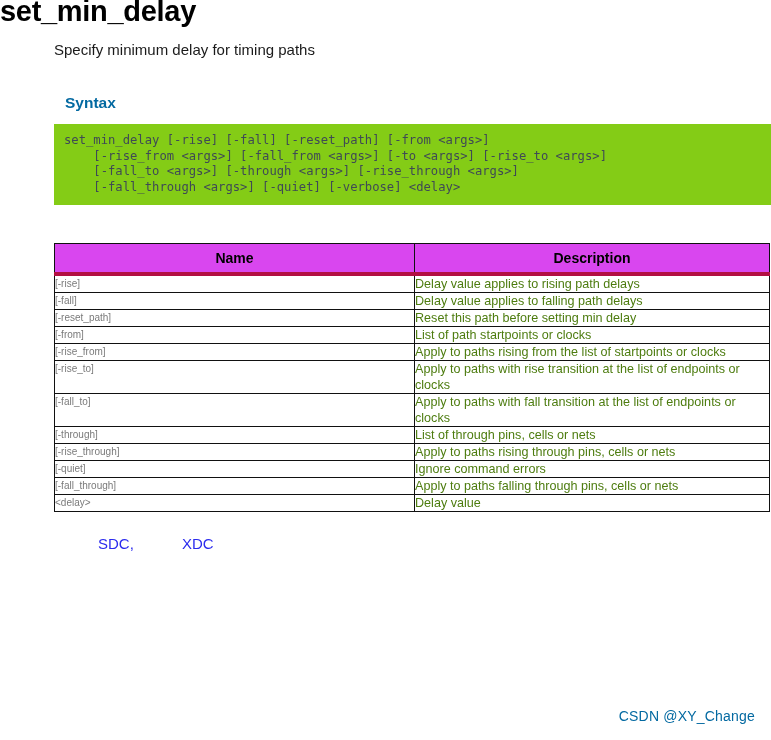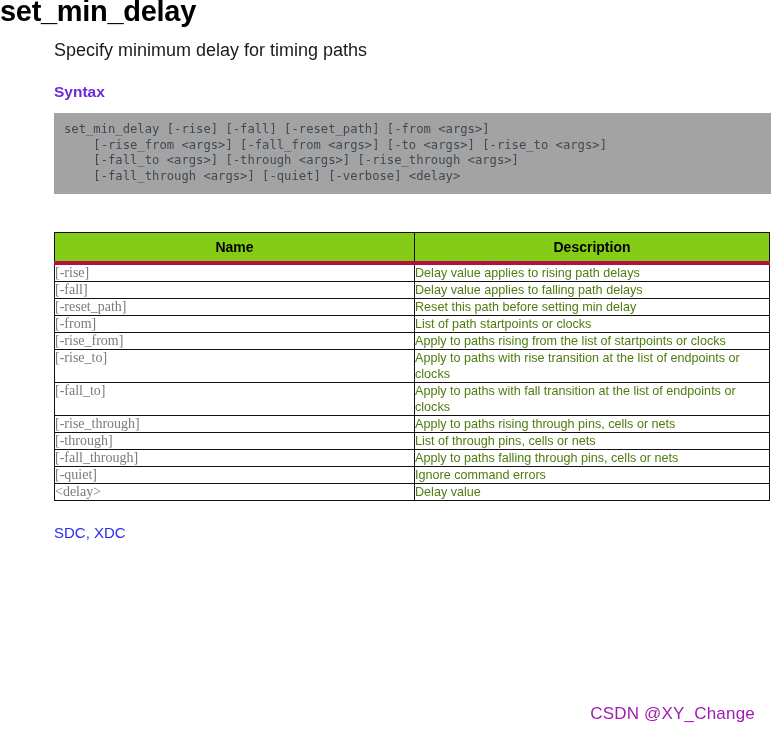--- a/index.html
+++ b/index.html
@@ -31,37 +31,37 @@
 
   
   .content {
     position: absolute;
     left: 54px;
     top: 40px;
     width: 717px;
   }
 
   .subtitle {
-    font-size: 18px;
+    font-size: 15px;
     color: #1a1a1a;
     line-height: 20px;
     margin: 0 0 0 0;
   }
 
   .section-heading {
     font-size: 15.5px;
     font-weight: bold;
-    color: #6d28d9;
-    margin: 0;
+    color: #0369a1;
+    margin: 11px;
     line-height: 20px;
   }
 
   
   .syntax-block {
-    background: #a3a3a3;
+    background: #84cc16;
     margin-top: 11px;
     padding: 9px 10px 10px 10px;
     box-sizing: border-box;
     width: 717px;
   }
   .syntax-code {
     font-family: "DejaVu Sans Mono", "Liberation Mono", monospace;
     font-size: 12.2px;
     line-height: 15.6px;
     color: #3f4a55;
@@ -85,28 +85,28 @@
     vertical-align: top;
     padding: 0;
   }
   table.usage th {
     text-align: center;
     font-size: 14px;
     font-weight: bold;
     color: #000000;
     padding: 6px 4px 6px 4px;
     border-bottom: 4px solid #b20f42;
-    background: #84cc16;
+    background: #d946ef;
   }
   col.col-name { width: 360px; }
   col.col-desc { width: 355px; }
 
   td.cell-name {
-    font-family: Liberation Serif, serif;
-    font-size: 14px;
+    font-family: Liberation Sans, sans-serif;
+    font-size: 10px;
     color: #7a7a7a;
     padding: 5px 6px 5px 7px;
     line-height: 15px;
     white-space: nowrap;
   }
   td.cell-desc {
     font-size: 12.6px;
     color: #4d7c0f;
     padding: 4px 6px 5px 5px;
     line-height: 16px;
@@ -116,30 +116,31 @@
   .categories-wrap { margin-top: 22px; }
   .categories-links {
     margin-top: 12px;
     font-size: 15px;
     color: #2b2bee;
     line-height: 20px;
   }
   .categories-links a {
     color: #2b2bee;
     text-decoration: none;
+    margin-left: 44px;
   }
   .cat-sep { color: #2b2bee; }
 
   
   .watermark {
     position: absolute;
     right: 16px;
     bottom: 16px;
-    font-size: 17px;
-    color: #a21caf;
+    font-size: 14px;
+    color: #0369a1;
     letter-spacing: 0.2px;
     white-space: nowrap;
     text-align: center;
   }
 </style>
 </head>
 <body>
 
 <div class="page-title">set_min_delay</div>
 
@@ -196,34 +197,34 @@
           </tr>
           <tr>
             <td class="cell-name">[-rise_to]</td>
             <td class="cell-desc">Apply to paths with rise transition at the list of endpoints or clocks</td>
           </tr>
           <tr>
             <td class="cell-name">[-fall_to]</td>
             <td class="cell-desc">Apply to paths with fall transition at the list of endpoints or clocks</td>
           </tr>
           <tr>
+            <td class="cell-name">[-through]</td>
+            <td class="cell-desc">List of through pins, cells or nets</td>
+          </tr>
+          <tr>
             <td class="cell-name">[-rise_through]</td>
             <td class="cell-desc">Apply to paths rising through pins, cells or nets</td>
           </tr>
           <tr>
-            <td class="cell-name">[-through]</td>
-            <td class="cell-desc">List of through pins, cells or nets</td>
+            <td class="cell-name">[-quiet]</td>
+            <td class="cell-desc">Ignore command errors</td>
           </tr>
           <tr>
             <td class="cell-name">[-fall_through]</td>
             <td class="cell-desc">Apply to paths falling through pins, cells or nets</td>
-          </tr>
-          <tr>
-            <td class="cell-name">[-quiet]</td>
-            <td class="cell-desc">Ignore command errors</td>
           </tr>
           <tr>
             <td class="cell-name">&lt;delay&gt;</td>
             <td class="cell-desc">Delay value</td>
           </tr>
         </tbody>
     </table>
   </div>
 
   <div class="categories-wrap">

